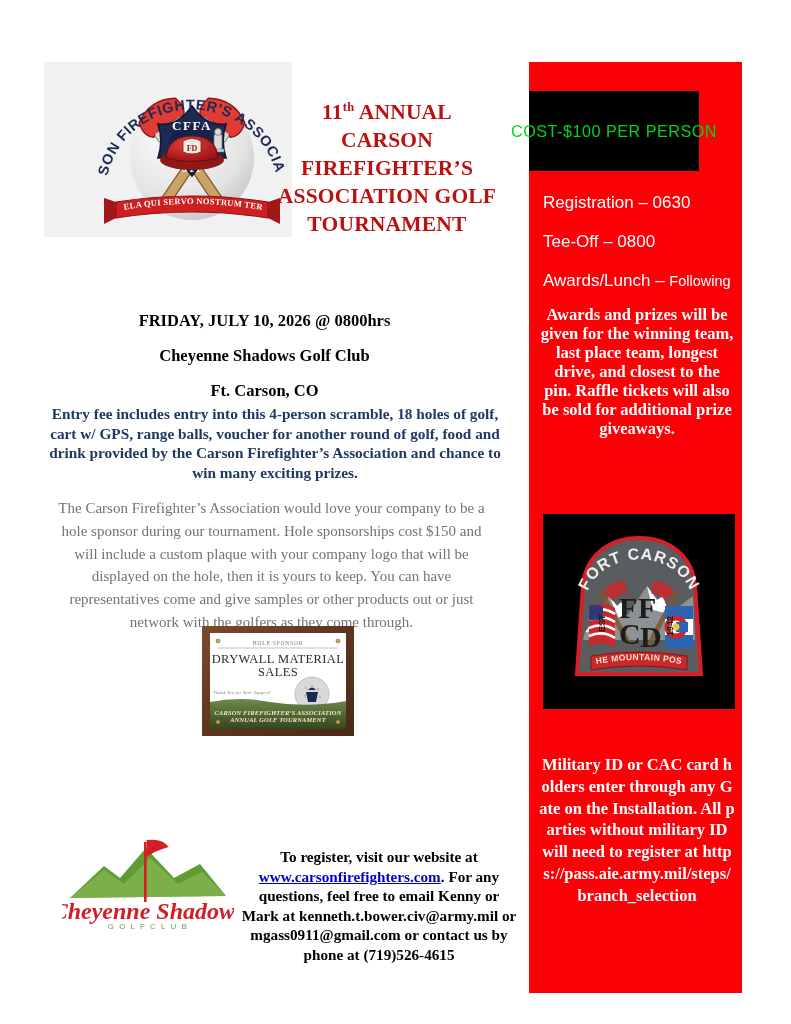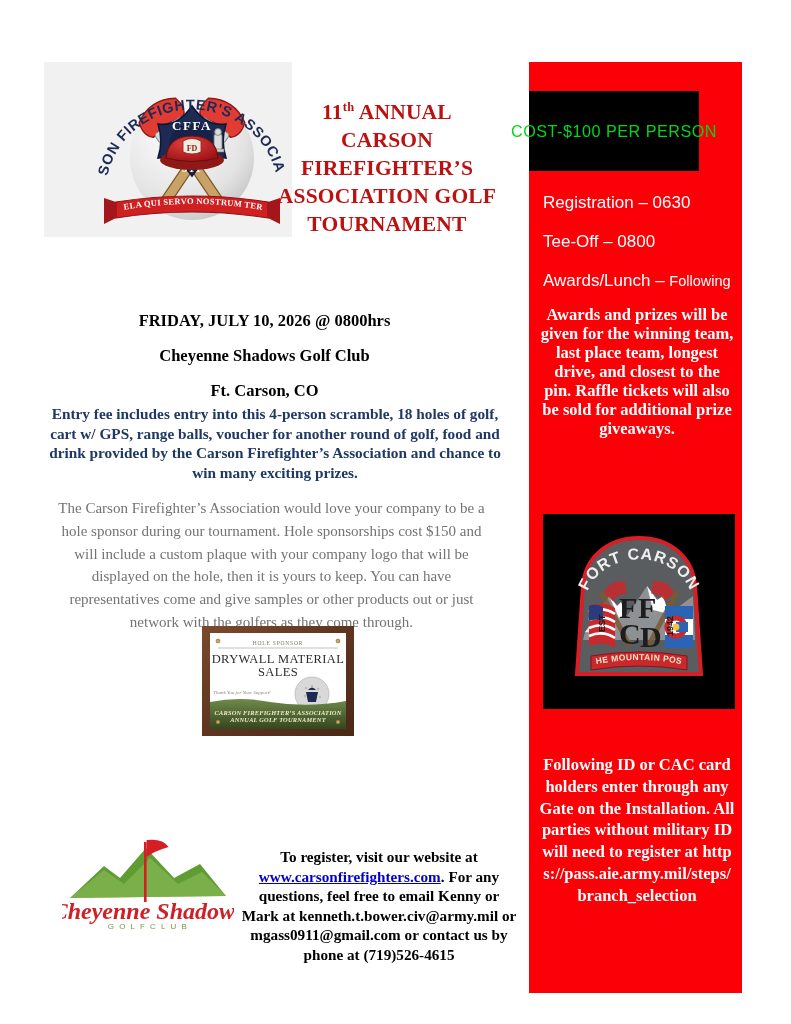--- a/index.html
+++ b/index.html
@@ -396,14 +396,14 @@
         <textPath href="#fcArc" startOffset="50%" text-anchor="middle">FORT CARSON</textPath>
       </text>
 
       <path d="M 48,142 Q 96,134 144,142 L 144,156 Q 96,148 48,156 Z" fill="#c9282d" stroke="#8d1115" stroke-width="1"></path>
       <text font-family="'Liberation Sans',sans-serif" font-size="8.5" font-weight="bold" fill="#f0e6c8" letter-spacing="0.4">
         <textPath href="#fcBanner" startOffset="50%" text-anchor="middle" dy="9">THE MOUNTAIN POST</textPath>
       </text>
     </svg>
   </div>
 
-  <div id="military-id-text">Following ID or CAC card holders enter through any Gate on the Installation.  All parties without military ID will need to register at https://pass.aie.army.mil/steps/branch_selection</div>
+  <div id="military-id-text">Military ID or CAC card holders enter through any Gate on the Installation.  All parties without military ID will need to register at https://pass.aie.army.mil/steps/branch_selection</div>
 </div>
 
 </body></html>

